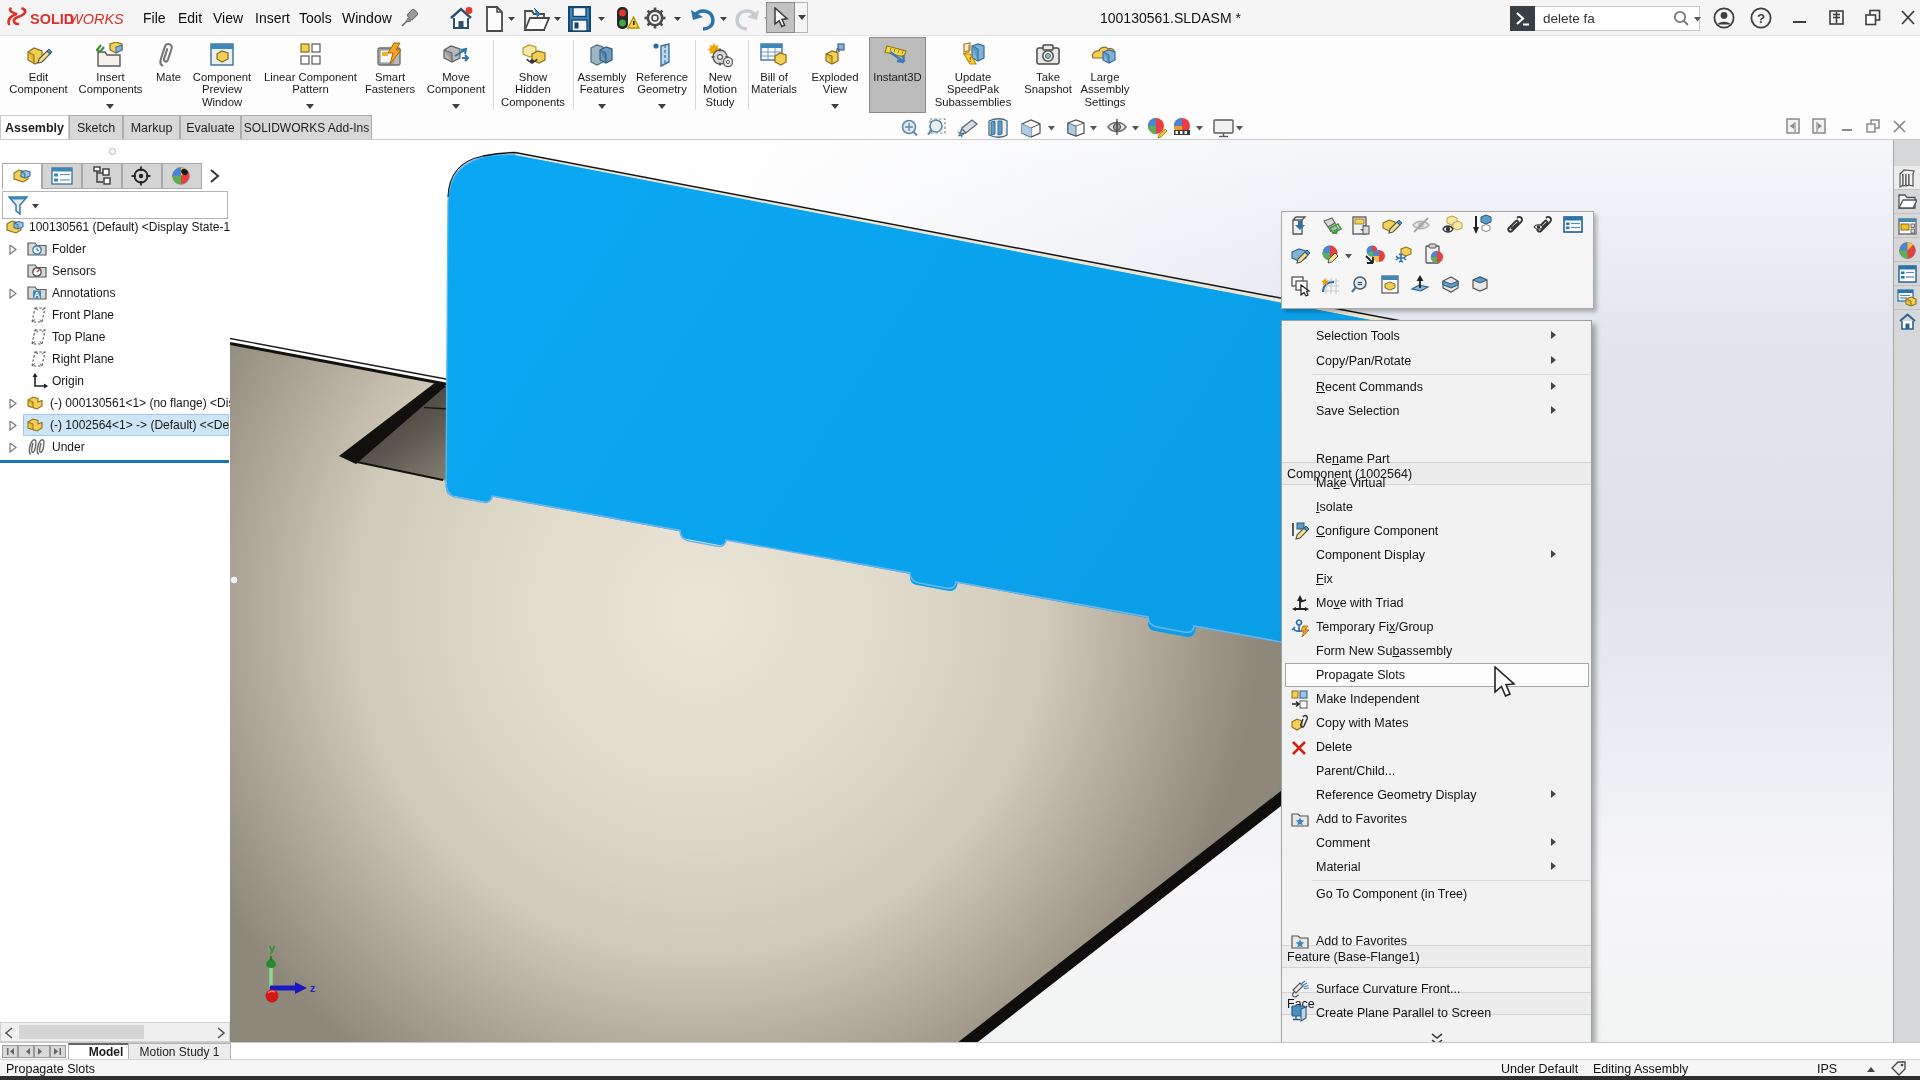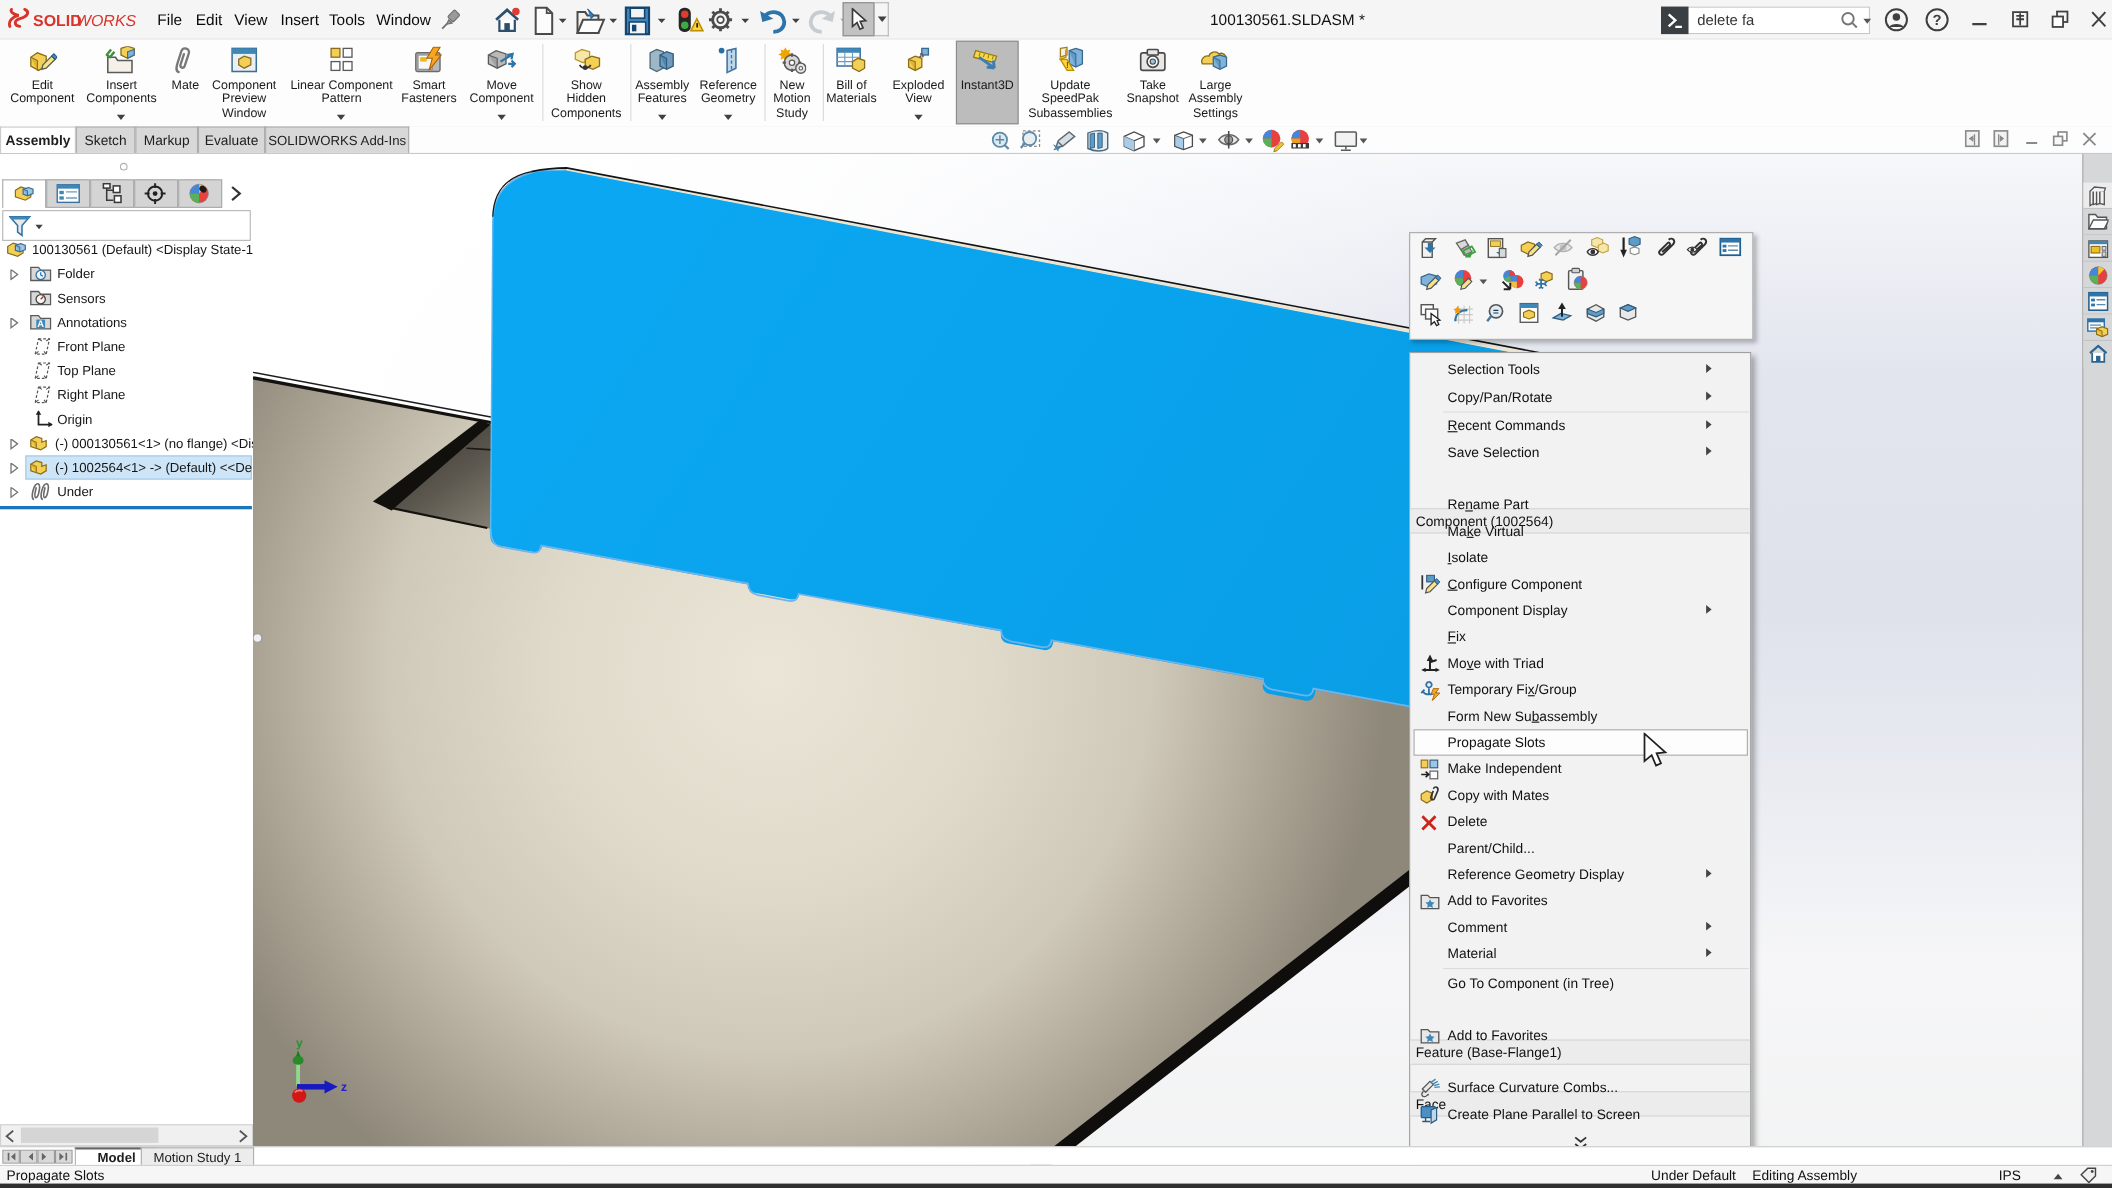--- a/index.html
+++ b/index.html
@@ -1095,21 +1095,21 @@
       <svg class="abs" style="left:8px;top:3px" width="19" height="19" viewBox="0 0 19 19">
           <path d="M2,10 L9,3 L12,6 L5,13 Z" fill="#e8e8e8" stroke="#555" stroke-width="1.1"></path>
           <g stroke="#3e88b8" stroke-width="1.2">
             <line x1="10" y1="4" x2="14" y2="1"></line>
             <line x1="11.5" y1="5.5" x2="16" y2="3"></line>
             <line x1="12.5" y1="7" x2="17.5" y2="5.5"></line>
             <line x1="13" y1="8.5" x2="18" y2="8"></line>
           </g>
           <path d="M3,12 C1,14 1,17 4,17 C6,17 6,15 8,15" fill="none" stroke="#555" stroke-width="1.2"></path>
         </svg>
-      <span class="lbl">Surface Curvature Combs...</span>
+      <span class="lbl">Surface Curvature Front...</span>
     </div>
     <div class="mi" style="top:680px">
       <svg class="abs" style="left:8px;top:3px" width="19" height="19" viewBox="0 0 19 19">
           <rect x="1" y="2" width="13" height="10" rx="1" fill="#4a90c4" stroke="#2a5a82" stroke-width="1.2"></rect>
           <path d="M5,12 l0,3 M2,15.5 l7,0" stroke="#2a5a82" stroke-width="1.3"></path>
           <path d="M10,5 L15,3 L15,14 L10,17 Z" fill="#bcd6ea" stroke="#2f5a7a" stroke-width="1.1"></path>
         </svg>
       <span class="lbl">Create Plane Parallel to Screen</span>
     </div>
     <svg class="abs" style="left:148px;top:712px" width="14" height="13" viewBox="0 0 14 13">

